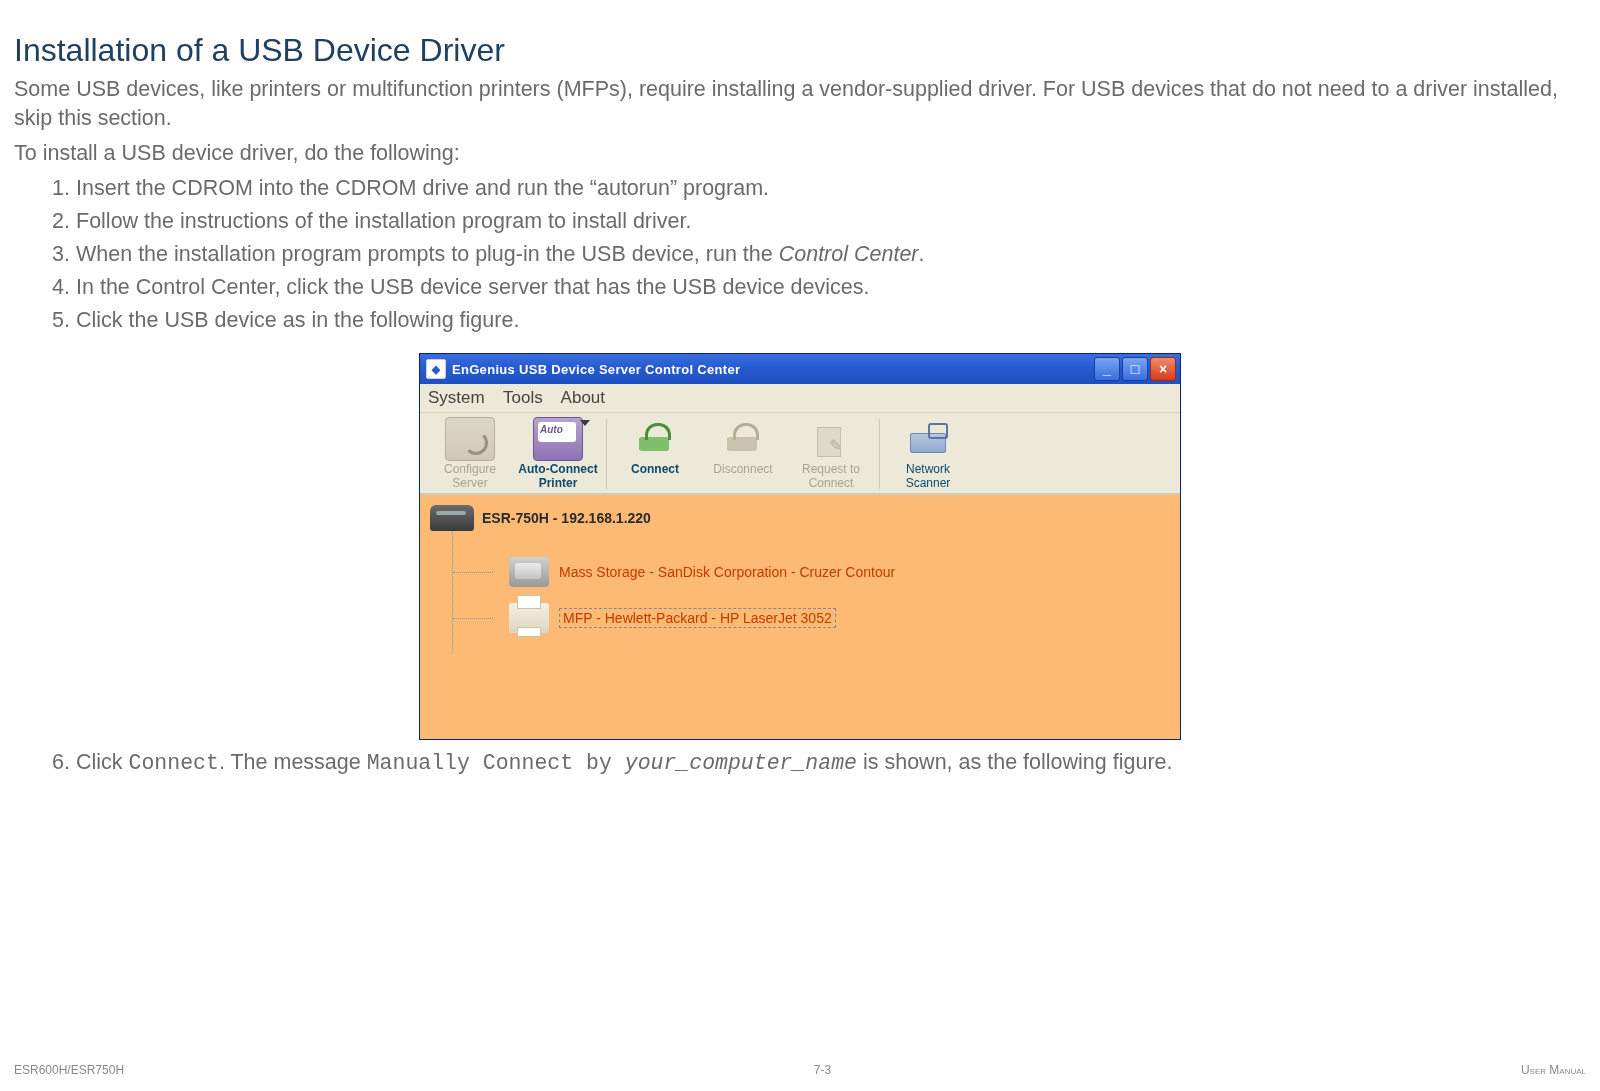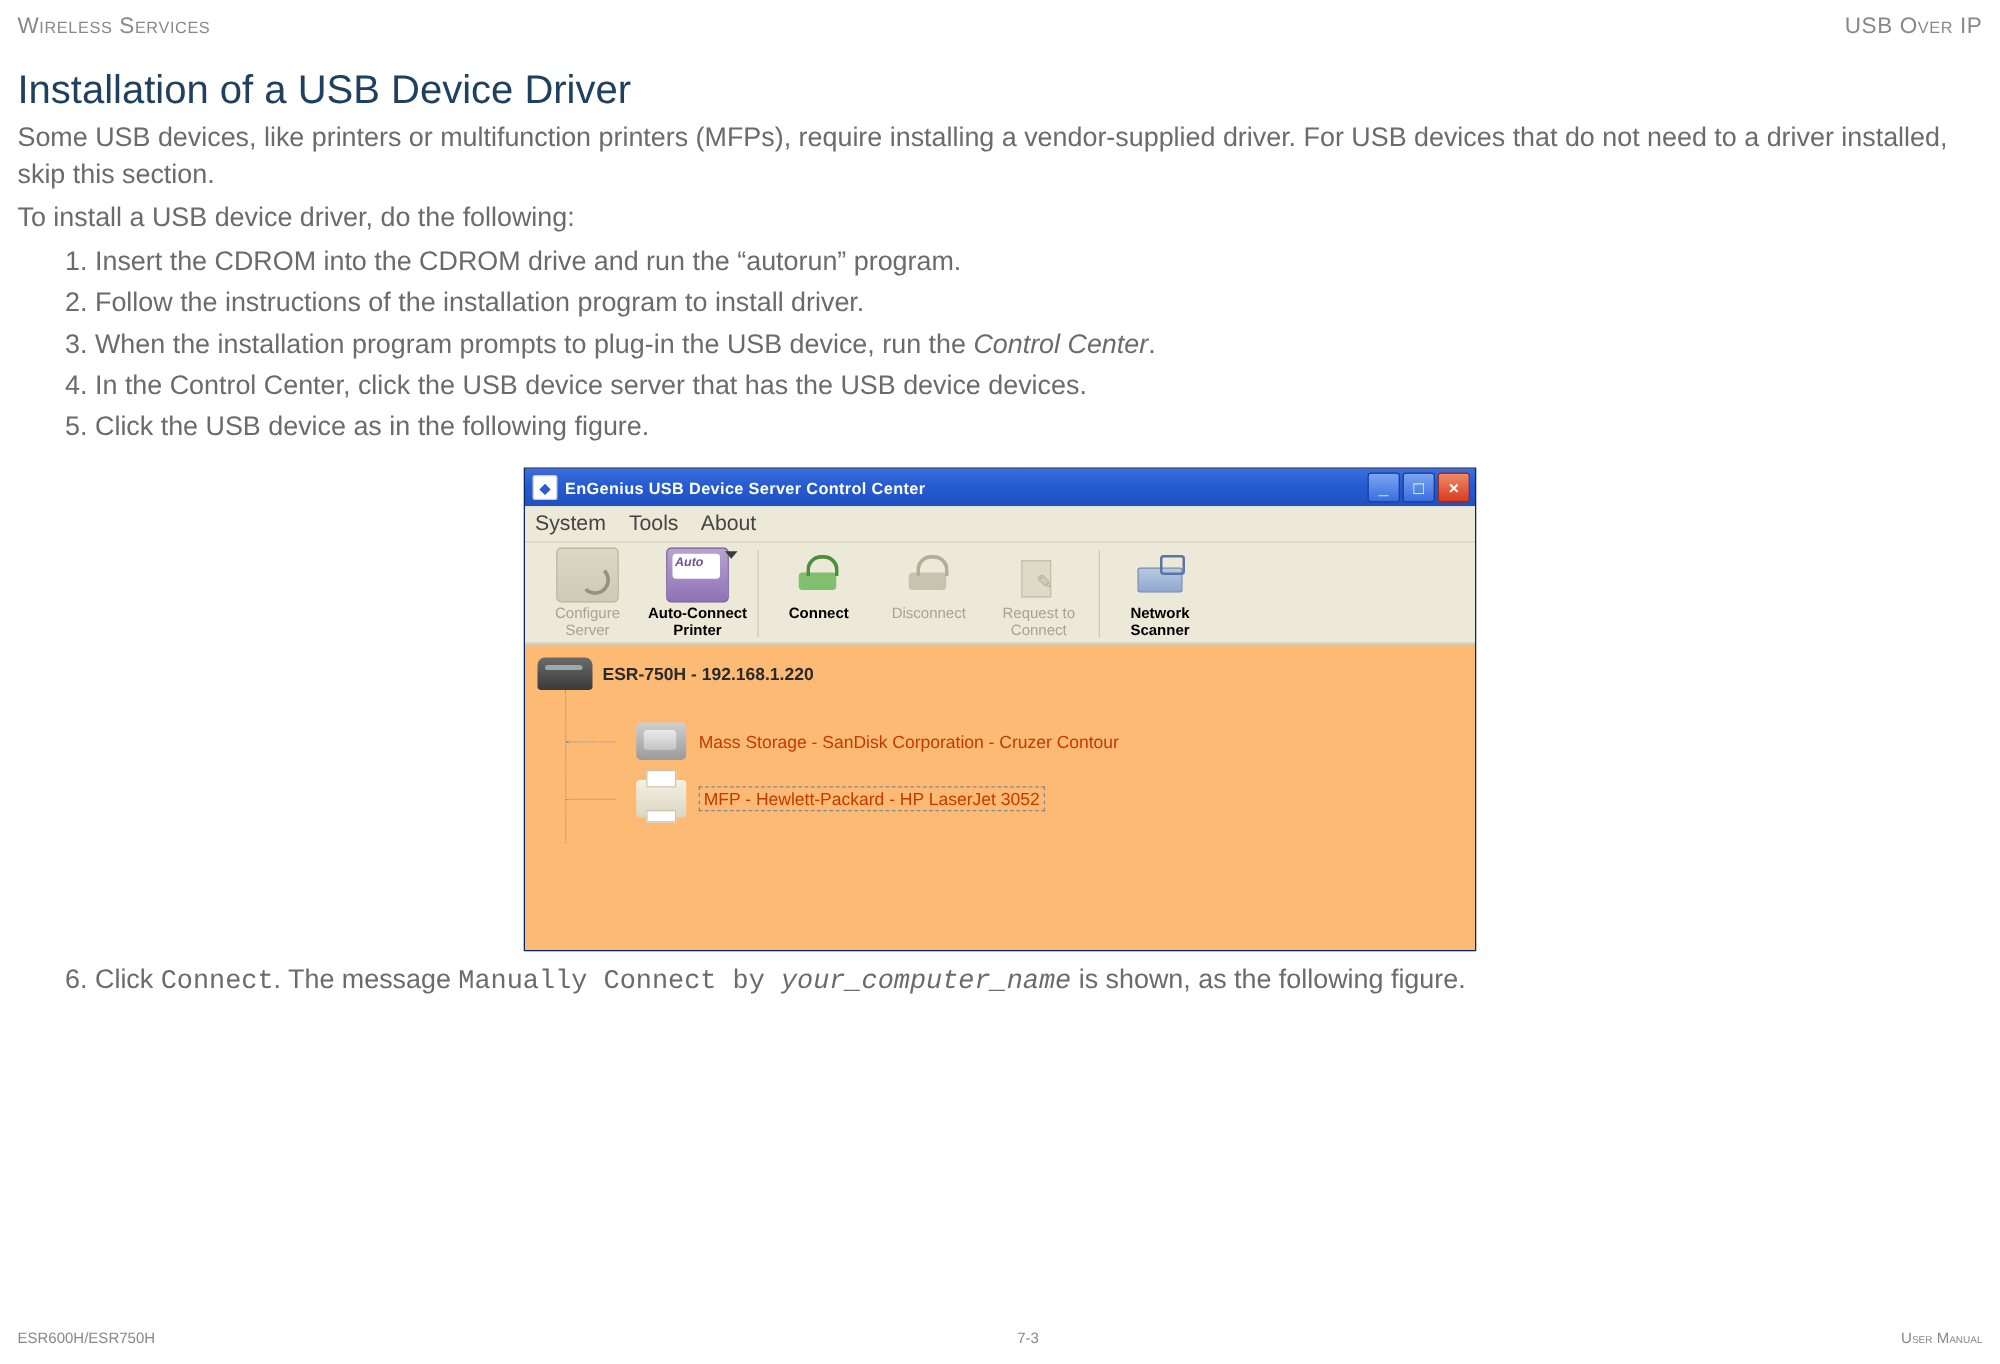--- a/index.html
+++ b/index.html
@@ -120,21 +120,21 @@
     align-items: flex-end;
     padding: 4px 6px 2px 6px;
     background: #ece9d8;
     border-bottom: 1px solid #cfcab6;
   }
   .tool {
     width: 88px;
     text-align: center;
     font-size: 12px;
     line-height: 1.15;
-    color: #000000;
+    color: #0c4a6e;
     filter: blur(0.4px);
   }
   .tool.grey { color: #a8a494; }
   .tool .icon {
     width: 48px; height: 42px;
     margin: 0 auto 2px auto;
     border-radius: 4px;
     position: relative;
   }
   .icon-configure {
@@ -276,24 +276,20 @@
     display:flex; justify-content:space-between;
     font-size:12px; color:#888;
   }
   .bottom-row .caps { font-variant: small-caps; }
 </style>
 </head>
 <body>
 
 <div class="page">
 
-  <div class="top-row">
-    <span class="caps">Wireless Services</span>
-    <span class="caps">USB Over IP</span>
-  </div>
 
   <h1 class="section-title">Installation of a USB Device Driver</h1>
 
   <p class="body-text">Some USB devices, like printers or multifunction printers (MFPs), require installing a vendor-supplied driver. For USB devices that do not need to a driver installed, skip this section.</p>
   <p class="body-text">To install a USB device driver, do the following:</p>
 
   <ol class="steps">
     <li>Insert the CDROM into the CDROM drive and run the “autorun” program.</li>
     <li>Follow the instructions of the installation program to install driver.</li>
     <li>
@@ -344,21 +340,21 @@
           <div class="icon icon-disconnect"></div>
           <div>Disconnect</div>
           <div>&nbsp;</div>
         </div>
         <div class="tool grey">
           <div class="icon icon-request"></div>
           <div>Request to</div>
           <div>Connect</div>
         </div>
         <div class="sep"></div>
-        <div class="tool" style="font-weight:bold;">
+        <div class="tool" style="font-weight:normal;">
           <div class="icon icon-scanner"></div>
           <div>Network</div>
           <div>Scanner</div>
         </div>
       </div>
 
       <div class="tree-area">
         <div class="tree-root">
           <div class="router-icon"></div>
           <span>ESR-750H - 192.168.1.220</span>

